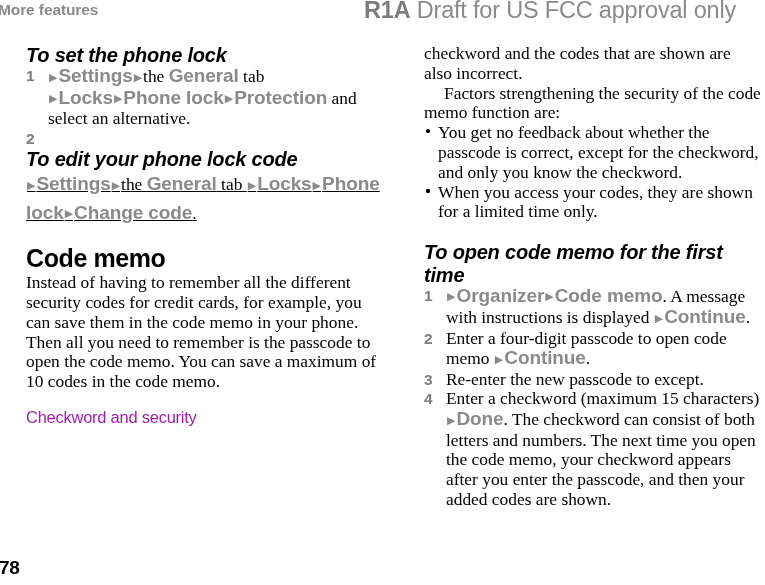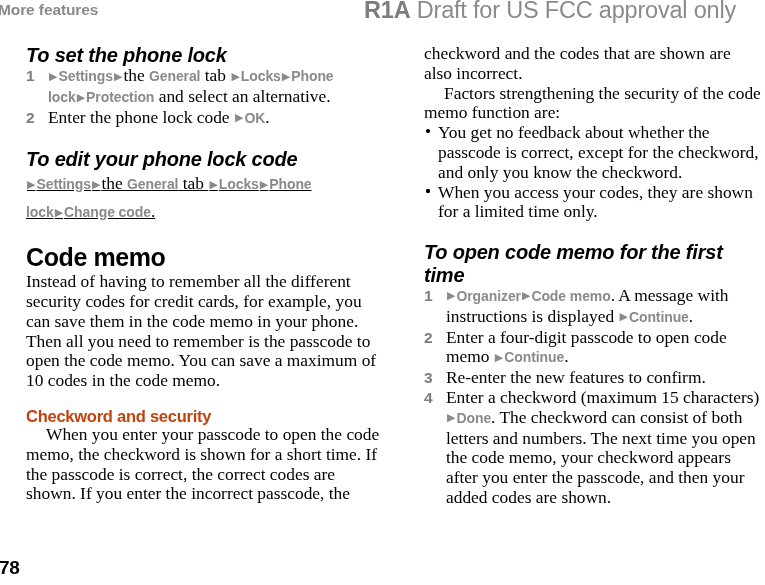--- a/index.html
+++ b/index.html
@@ -63,23 +63,23 @@
     font-family: "Liberation Sans", "DejaVu Sans", sans-serif;
     font-weight: bold;
     font-size: 25px;
     color: #000;
     margin: 18px 0 1px 0;
     letter-spacing: -0.4px;
     line-height: 1.08;
   }
   h2.sub {
     font-family: "Liberation Sans", "DejaVu Sans", sans-serif;
-    font-weight: bold;
+    font-weight: normal;
     font-size: 16.5px;
-    color: #c2410c;
+    color: #a21caf;
     margin: 16px 0 0px 0;
     letter-spacing: -0.25px;
     line-height: 1.1;
   }
   h3.task {
     font-family: "Liberation Sans", "DejaVu Sans", sans-serif;
     font-weight: bold;
     font-style: italic;
     font-size: 20px;
     color: #000;
@@ -147,21 +147,21 @@
     left: 1px;
     top: -1px;
     font-size: 17.4px;
     color: #000;
   }
 
   
   .ui {
     font-family: "Liberation Sans", "DejaVu Sans", sans-serif;
     font-weight: bold;
-    font-size: 14px;
+    font-size: 19px;
     color: #8a8a8a;
     letter-spacing: -0.1px;
   }
   .arrow {
     font-family: "Liberation Sans", "DejaVu Sans", sans-serif;
     font-size: 11px;
     color: #8a8a8a;
     vertical-align: 1.5px;
     padding: 0 1px;
   }
@@ -193,32 +193,30 @@
 <div class="col col-left">
 
   <h3 class="task">To set the phone lock</h3>
   <ol class="steps">
     <li>
       <span class="num">1</span>
       <span class="step-body"><span class="arrow">▶</span><span class="ui">Settings</span><span class="arrow">▶</span>the <span class="ui">General</span> tab <span class="arrow">▶</span><span class="ui">Locks</span><span class="arrow">▶</span><span class="ui">Phone lock</span><span class="arrow">▶</span><span class="ui">Protection</span> and select an alternative.</span>
     </li>
     <li>
       <span class="num">2</span>
-      <span class="step-body">Enter the phone lock code <span class="arrow">▶</span><span class="ui">OK</span>.</span>
     </li>
   </ol>
 
   <h3 class="task spaced">To edit your phone lock code</h3>
   <p class="plainstep"><span class="arrow">▶</span><span class="ui">Settings</span><span class="arrow">▶</span>the <span class="ui">General</span> tab <span class="arrow">▶</span><span class="ui">Locks</span><span class="arrow">▶</span><span class="ui">Phone lock</span><span class="arrow">▶</span><span class="ui">Change code</span>.</p>
 
   <h1 class="sect">Code memo</h1>
   <p class="body">Instead of having to remember all the different security codes for credit cards, for example, you can save them in the code memo in your phone. Then all you need to remember is the passcode to open the code memo. You can save a maximum of 10 codes in the code memo.</p>
 
   <h2 class="sub">Checkword and security</h2>
-  <p class="body indent">When you enter your passcode to open the code memo, the checkword is shown for a short time. If the passcode is correct, the correct codes are shown. If you enter the incorrect passcode, the</p>
 </div>
 
 <div class="col col-right">
 
   <p class="body">checkword and the codes that are shown are also incorrect.</p>
   <p class="body indent">Factors strengthening the security of the code memo function are:</p>
 
   <ul class="bullets">
     <li>
       <span class="dot">•</span>
@@ -238,21 +236,21 @@
     <li>
       <span class="num">1</span>
       <span class="step-body"><span class="arrow">▶</span><span class="ui">Organizer</span><span class="arrow">▶</span><span class="ui">Code memo</span>. A message with instructions is displayed <span class="arrow">▶</span><span class="ui">Continue</span>.</span>
     </li>
     <li>
       <span class="num">2</span>
       <span class="step-body">Enter a four-digit passcode to open code memo <span class="arrow">▶</span><span class="ui">Continue</span>.</span>
     </li>
     <li>
       <span class="num">3</span>
-      <span class="step-body">Re-enter the new features to confirm.</span>
+      <span class="step-body">Re-enter the new passcode to except.</span>
     </li>
     <li>
       <span class="num">4</span>
       <span class="step-body">Enter a checkword (maximum 15 characters) <span class="arrow">▶</span><span class="ui">Done</span>. The checkword can consist of both letters and numbers. The next time you open the code memo, your checkword appears after you enter the passcode, and then your added codes are shown.</span>
     </li>
   </ol>
 </div>
 
 <div class="folio">78</div>
 

